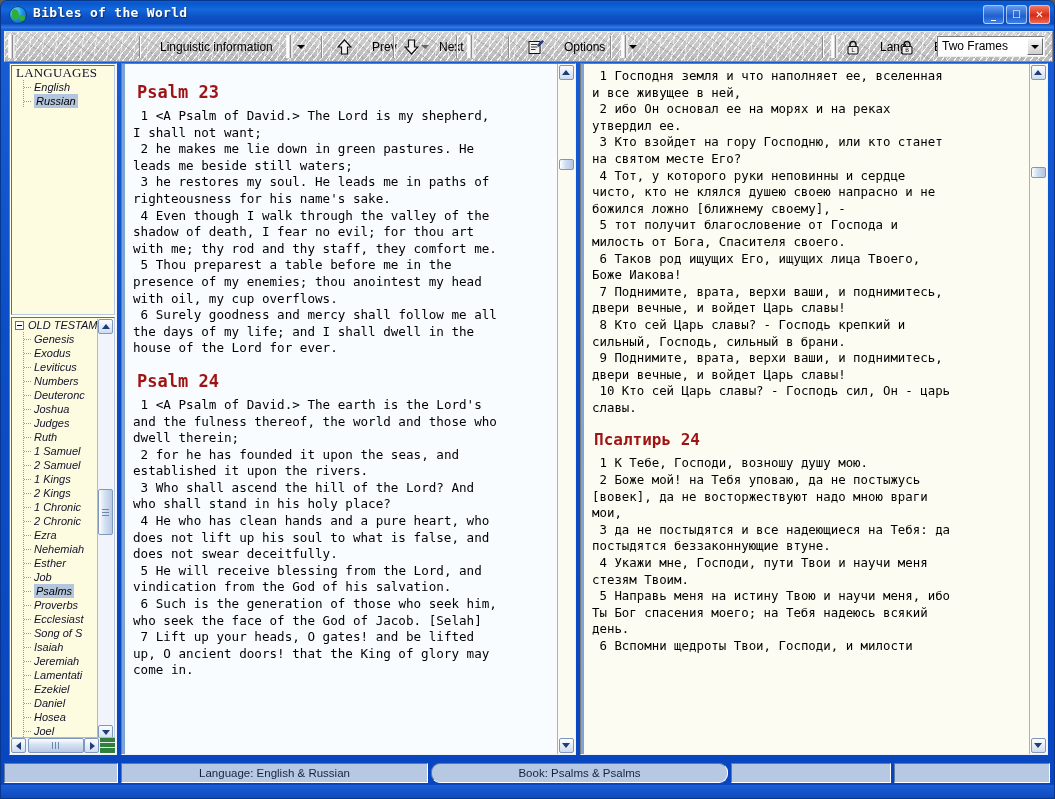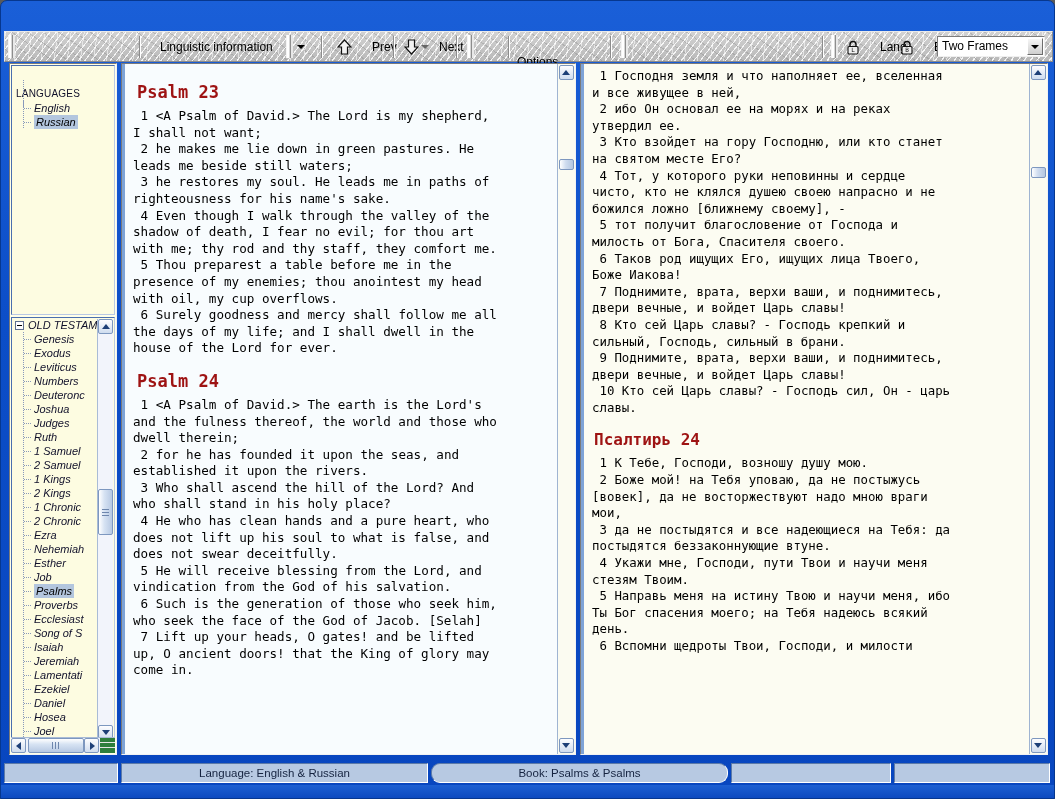--- a/index.html
+++ b/index.html
@@ -293,25 +293,24 @@
   .expander::before {
     content: "";
     position: absolute;
     left: 1px; top: 3px;
     width: 5px; height: 1px;
     background: #000;
   }
   .lang-hdr {
     padding-left: 4px;
     height: 14px; line-height: 14px;
-    font-family: Liberation Sans, sans-serif;
-    font-size: 10px;
+    font-family: Liberation Serif, serif;
+    font-size: 13px;
     color: #10102a;
     letter-spacing: 0.2px;
-    margin-top: 21px;
   }
 
   
   .vscroll {
     position: absolute;
     right: 1px; top: 1px;
     width: 15px;
     bottom: 1px;
     background: #f2f4fb;
     border-left: 1px solid #a9bbd6;
@@ -518,20 +517,33 @@
     left: 0; top: 784px;
     width: 1055px; height: 15px;
     background: linear-gradient(180deg,#1c5fd2,#0a47bd);
   }
 </style>
 </head>
 <body>
 
 <div id="app-window">
 
+  <div id="titlebar">
+    <div id="titlebar-icon"></div>
+    <div id="titlebar-text">Bibles of the World</div>
+    <div class="wbtn" id="btn-min">
+      <span>_</span>
+    </div>
+    <div class="wbtn" id="btn-max">
+      <span>☐</span>
+    </div>
+    <div class="wbtn" id="btn-close">
+      <span>✕</span>
+    </div>
+  </div>
 
   <div id="toolbar">
     <div class="grip" style="left:3px;"></div>
     <div class="tsep" style="left:134px;"></div>
 
     <div class="tbtn" id="btn-linguistic" style="left:150px;width:122px;">
       <span class="cap">Linguistic information</span>
       <span class="caret"></span>
     </div>
 
@@ -552,21 +564,21 @@
       <svg class="arrow-ico" viewBox="0 0 15 16">
         <polygon points="7.5,15 14,8 10.5,8 10.5,1 4.5,1 4.5,8 1,8" fill="#f2f2f2" stroke="#111111" stroke-width="1.2"></polygon>
       </svg>
       <span class="cap">Next</span>
     </div>
 
     <div class="tsep" style="left:451px;"></div>
     <div class="grip" style="left:462px;"></div>
     <div class="tsep" style="left:503px;"></div>
 
-    <div class="tbtn" id="btn-options" style="left:507px;flex-direction:column;">
+    <div class="tbtn" id="btn-options" style="left:518px;">
       <svg class="opt-ico" viewBox="0 0 16 15">
         <rect x="1" y="1.5" width="11" height="12" fill="#f4f4f4" stroke="#111" stroke-width="1"></rect>
         <line x1="3" y1="4.5" x2="9.5" y2="4.5" stroke="#333" stroke-width="1"></line>
         <line x1="3" y1="7" x2="9.5" y2="7" stroke="#333" stroke-width="1"></line>
         <line x1="3" y1="9.5" x2="7.5" y2="9.5" stroke="#333" stroke-width="1"></line>
         <polygon points="9.5,5 14.5,0.5 15.5,2 10.5,6.5" fill="#2242a8" stroke="#101c4a" stroke-width="0.7"></polygon>
       </svg>
       <span class="cap">Options</span>
       <span class="caret"></span>
     </div>

